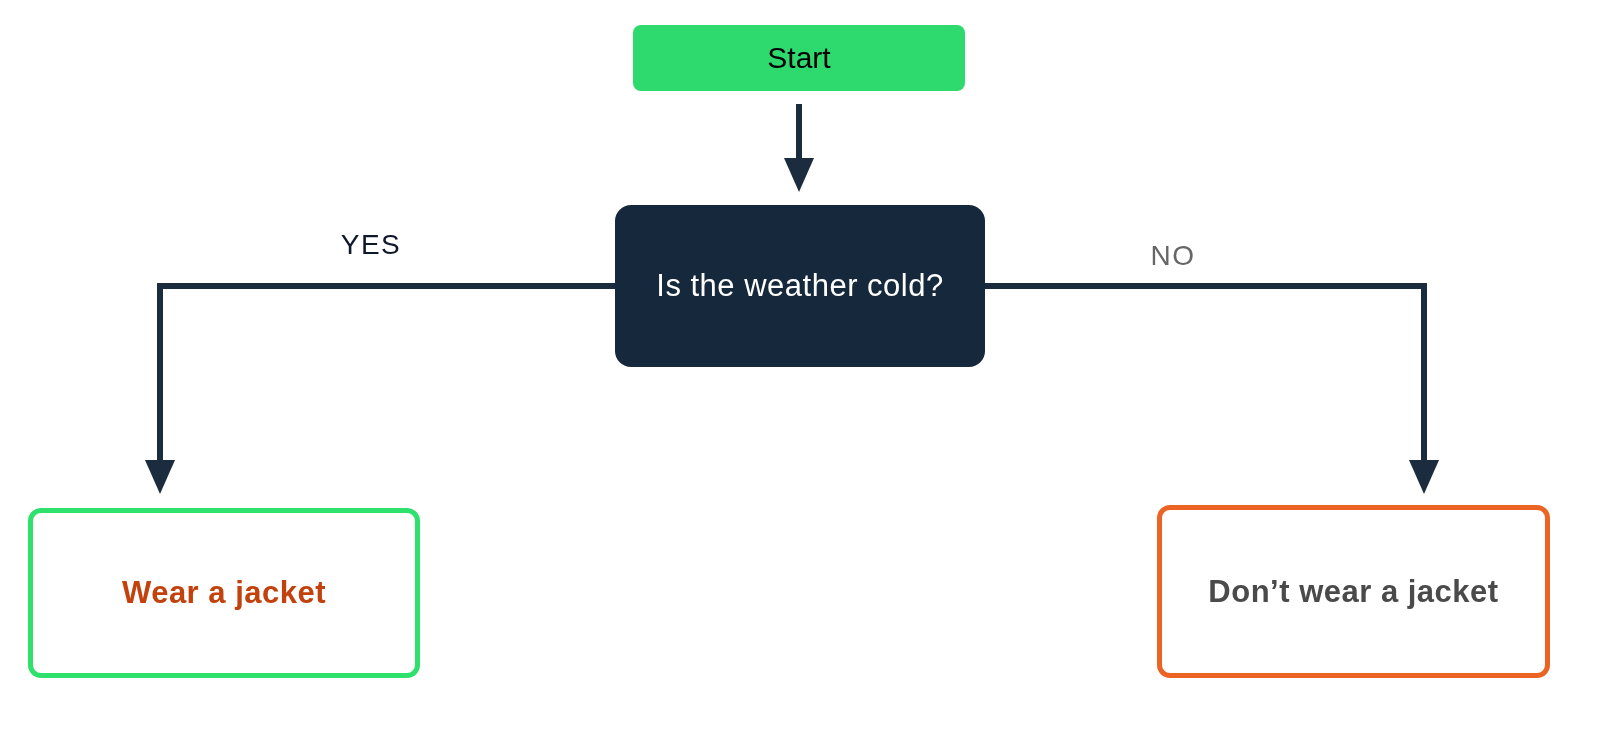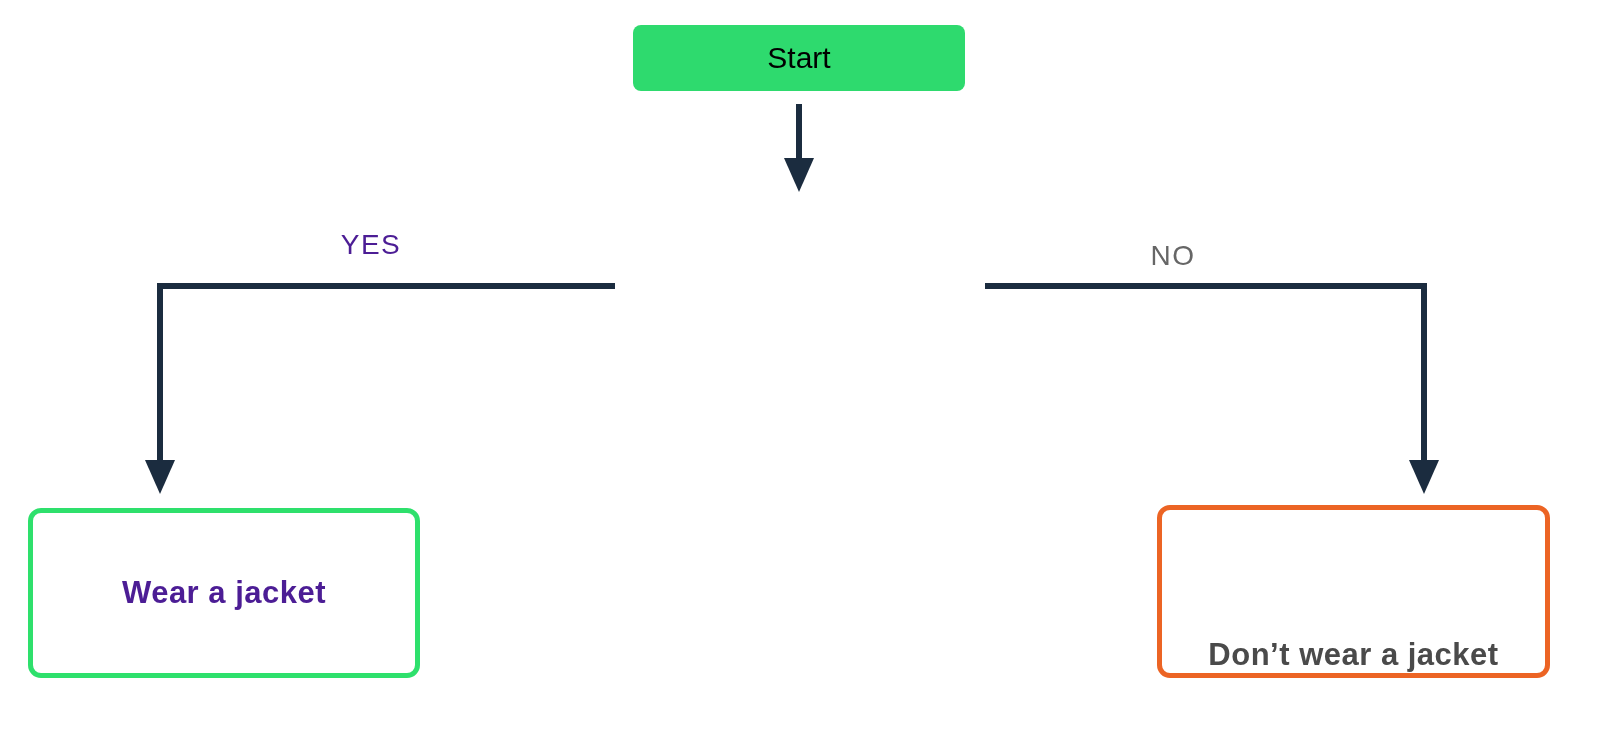--- a/index.html
+++ b/index.html
@@ -54,21 +54,20 @@
   }
   .node-result-yes {
     left: 28px; top: 508px;
     width: 392px; height: 170px;
     border: 5px solid #2EE06C;
   }
   .node-result-no {
     left: 1157px; top: 505px;
     width: 393px; height: 173px;
     border: 5px solid #EC6424;
-    align-items: flex-end;
   }
   .edge-label {
     position: absolute;
     transform: translate(-50%, -50%);
     color: #666666;
     font-size: 28px;
     letter-spacing: 1.5px;
     white-space: nowrap;
   }
   .edge-label-yes { left: 371px; top: 245px; }
@@ -94,26 +93,29 @@
     <g>
       <polyline points="985,286 1424,286 1424,466" fill="none" stroke="#1B2C3F" stroke-width="6"></polyline>
       <polygon points="1424,494 1409,460 1439,460" fill="#1B2C3F"></polygon>
     </g>
   </svg>
 
   <div class="node node-start" style="background-color: rgb(46, 218, 110); color: #000000;">
     <span>Start</span>
   </div>
 
+  <div class="node node-decision" style="background-color: rgb(22, 41, 60); color: rgb(255, 255, 255);">
+    <span>Is the weather cold?</span>
+  </div>
 
-  <div class="edge-label edge-label-yes" style="color: #4c1d95;">YES</div>
+  <div class="edge-label edge-label-yes" style="color: #0f172a;">YES</div>
 
   <div class="edge-label edge-label-no" style="color: rgb(102, 102, 102);">NO</div>
 
-  <div class="node node-result node-result-yes" style="border-color: rgb(46, 224, 108); color: #4c1d95; background-color: rgb(255, 255, 255);">
+  <div class="node node-result node-result-yes" style="border-color: rgb(46, 224, 108); color: #c2410c; background-color: rgb(255, 255, 255);">
     <span>Wear a jacket</span>
   </div>
 
   <div class="node node-result node-result-no" style="border-color: rgb(236, 100, 36); color: rgb(74, 74, 74); background-color: rgb(255, 255, 255);">
     <span>Don’t wear a jacket</span>
   </div>
 
 </div>
 
 </body></html>

